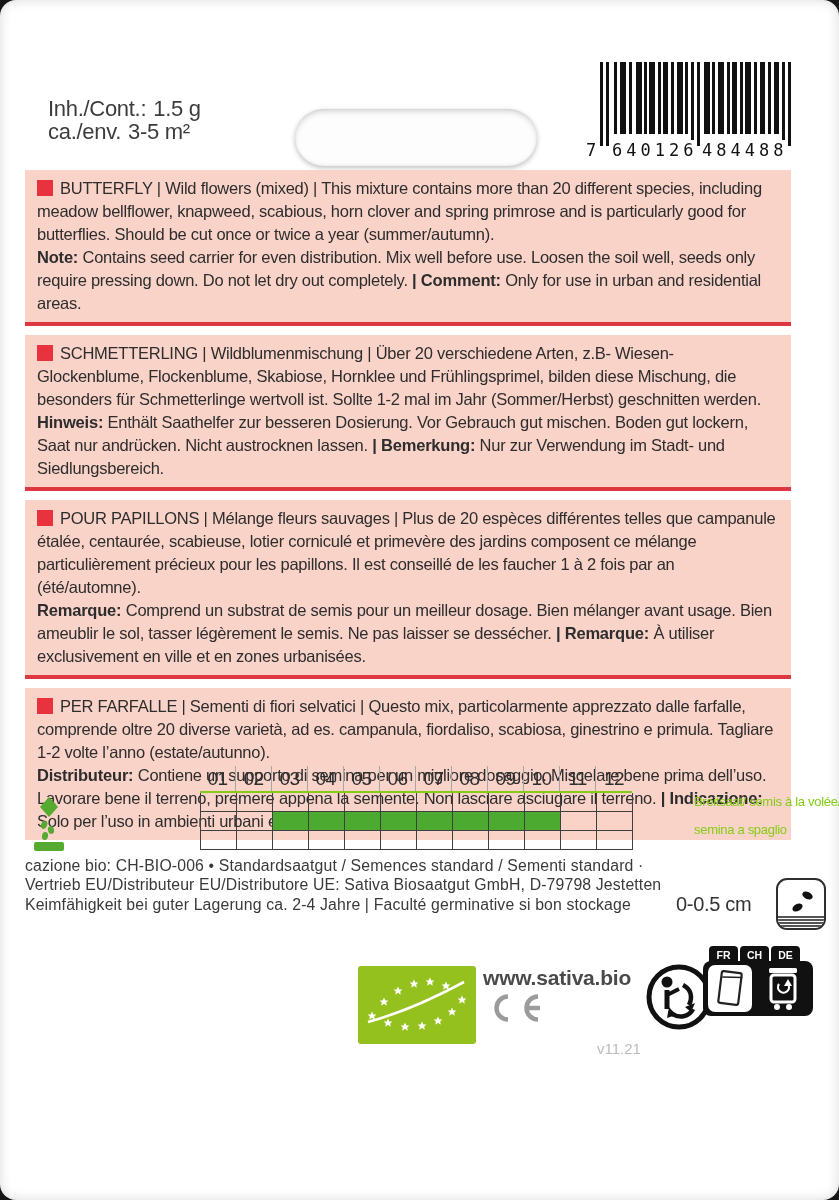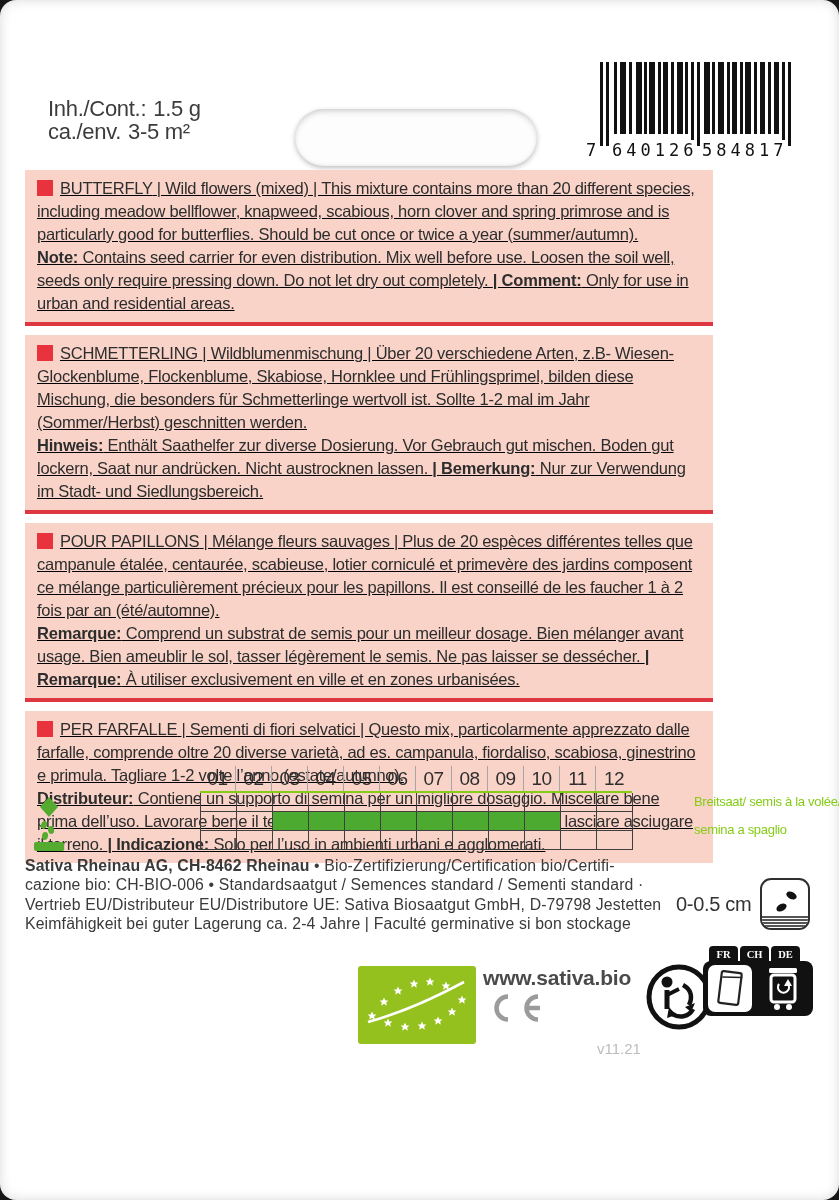--- a/index.html
+++ b/index.html
@@ -22,21 +22,21 @@
   
   .barcode{position:absolute;left:578px;top:62px;width:230px;height:100px;}
   .barcode svg{display:block;}
   .barcode-digits{position:absolute;left:0;top:76px;width:230px;height:22px;
                   font-family:"DejaVu Sans Mono",monospace;font-size:17px;color:#111;}
   .bd-lead{position:absolute;left:8px;top:2px;}
   .bd-left{position:absolute;left:34px;top:2px;width:84px;text-align:center;letter-spacing:4px;background:#fff;}
   .bd-right{position:absolute;left:124px;top:2px;width:84px;text-align:center;letter-spacing:4px;background:#fff;}
 
   
-  .sections{position:absolute;left:25px;top:170px;width:688px;text-decoration:underline;}
+  .sections{position:absolute;left:25px;top:170px;width:766px;}
   .section{background:#f9d3c8;padding:7px 12px 7px 12px;margin-bottom:9px;
            font-size:16.5px;line-height:23px;color:#2d2d2d;letter-spacing:-0.25px;}
   .section.underlined{border-bottom:4px solid #dd3741;}
   .section p{margin:0;}
   .section p.note{}
   .bullet{display:inline-block;width:16px;height:16px;background:#e8333f;margin-right:7px;
           vertical-align:-2px;}
   .section b{letter-spacing:-0.2px;}
 
   
@@ -47,21 +47,21 @@
   .cal-month:last-child{border-right:none;}
   .cal-grid{position:absolute;left:200px;top:793px;width:432px;display:grid;
             grid-template-columns:repeat(12,36px);grid-auto-rows:19px;border-left:1px solid #3f3f3f;}
   .cal-cell{border-right:1px solid #3f3f3f;border-bottom:1px solid #3f3f3f;}
   .cal-cell.active{background:#4caa30;}
 
   .sow-icon{position:absolute;left:32px;top:797px;}
   .method-label{position:absolute;left:674px;top:788px;width:152px;font-size:13px;
                 line-height:27.5px;color:#84cc16;letter-spacing:-0.3px;margin-left:20px;}
   .depth-row{position:absolute;left:676px;top:878px;width:150px;display:flex;
-             align-items:center;gap:9px;}
+             align-items:center;gap:9px;justify-content:space-between;}
   .depth-text{font-size:20px;color:#333;letter-spacing:-0.3px;}
   .depth-icon{width:46px;height:48px;border:2.5px solid #2f2f2f;border-radius:11px;
               position:relative;background:#fff;overflow:hidden;}
   .depth-seed{position:absolute;width:11px;height:7px;background:#111;border-radius:50%;}
   .seed1{left:24px;top:12px;transform:rotate(25deg);}
   .seed2{left:14px;top:24px;transform:rotate(-30deg);}
   .depth-soil{position:absolute;left:0;bottom:0;width:100%;height:12px;
               background:repeating-linear-gradient(180deg,#555 0 1.5px,#fff 1.5px 3px);}
 
   
@@ -70,21 +70,21 @@
 
   
   .eu-logo{position:absolute;left:358px;top:966px;width:118px;height:78px;background:#94c11e;
            border-radius:3px;}
   .website{position:absolute;left:483px;top:966px;font-size:21px;font-weight:bold;color:#4a4a4a;
            letter-spacing:-0.2px;}
   .ce-mark{position:absolute;left:483px;top:992px;}
   .version{position:absolute;left:597px;top:1040px;font-size:15px;color:#bcbcbc;}
   .triman{position:absolute;left:645px;top:963px;}
 
-  .bins{position:absolute;left:703px;top:946px;width:133px;height:72px;font-family:Liberation Serif, serif;}
+  .bins{position:absolute;left:703px;top:946px;width:133px;height:72px;}
   .bin-tabs{position:absolute;left:6px;top:0;display:flex;gap:2px;}
   .bin-tab{background:#111;color:#fff;font-size:10.5px;font-weight:bold;width:29px;height:17px;
            line-height:18px;text-align:center;border-radius:4px 4px 0 0;}
   .bin-body{position:absolute;left:0;top:15px;width:110px;height:55px;background:#111;
             border-radius:8px;}
   .bin-pack{position:absolute;left:5px;top:4px;width:44px;height:47px;background:#fff;
             border-radius:7px;}
 </style>
 </head>
 <body>
@@ -128,32 +128,32 @@
         <rect x="182" y="0" width="5" height="72"></rect>
           <rect x="190" y="0" width="3" height="72"></rect>
         <rect x="196" y="0" width="5" height="72"></rect>
         <rect x="204" y="0" width="3" height="84"></rect>
           <rect x="210" y="0" width="3" height="84"></rect>
       </g>
     </svg>
     <div class="barcode-digits">
       <span class="bd-lead">7</span>
       <span class="bd-left">640126</span>
-      <span class="bd-right">584817</span>
+      <span class="bd-right">484488</span>
     </div>
   </div>
 
   <div class="sections">
     <div class="section underlined">
       <p><span class="bullet"></span><span>BUTTERFLY</span> <span>| Wild flowers (mixed) | This mixture contains more than 20 different species, including meadow bellflower, knapweed, scabious, horn clover and spring primrose and is particularly good for butterflies. Should be cut once or twice a year (summer/autumn).</span></p>
       <p class="note"><b>Note:</b><span> Contains seed carrier for even distribution. Mix well before use. Loosen the soil well, seeds only require pressing down. Do not let dry out completely. </span><b>| Comment:</b><span> Only for use in urban and residential areas.</span></p>
     </div>
     <div class="section underlined">
       <p><span class="bullet"></span><span>SCHMETTERLING</span> <span>| Wildblumenmischung | Über 20 verschiedene Arten, z.B- Wiesen-Glockenblume, Flockenblume, Skabiose, Hornklee und Frühlingsprimel, bilden diese Mischung, die besonders für Schmetterlinge wertvoll ist. Sollte 1-2 mal im Jahr (Sommer/Herbst) geschnitten werden.</span></p>
-      <p class="note"><b>Hinweis:</b><span> Enthält Saathelfer zur diverse Dosierung. Vor Gebrauch gut mischen. Boden gut lockern, Saat nur andrücken. Nicht austrocknen lassen. </span><b>| Bemerkung:</b><span> Nur zur Verwendung im Stadt- und Siedlungsbereich.</span></p>
+      <p class="note"><b>Hinweis:</b><span> Enthält Saathelfer zur besseren Dosierung. Vor Gebrauch gut mischen. Boden gut lockern, Saat nur andrücken. Nicht austrocknen lassen. </span><b>| Bemerkung:</b><span> Nur zur Verwendung im Stadt- und Siedlungsbereich.</span></p>
     </div>
     <div class="section underlined">
       <p><span class="bullet"></span><span>POUR PAPILLONS</span> <span>| Mélange fleurs sauvages | Plus de 20 espèces différentes telles que campanule étalée, centaurée, scabieuse, lotier corniculé et primevère des jardins composent ce mélange particulièrement précieux pour les papillons. Il est conseillé de les faucher 1 à 2 fois par an (été/automne).</span></p>
       <p class="note"><b>Remarque:</b><span> Comprend un substrat de semis pour un meilleur dosage. Bien mélanger avant usage. Bien ameublir le sol, tasser légèrement le semis. Ne pas laisser se dessécher. </span><b>| Remarque:</b><span> À utiliser exclusivement en ville et en zones urbanisées.</span></p>
     </div>
     <div class="section">
       <p><span class="bullet"></span><span>PER FARFALLE</span> <span>| Sementi di fiori selvatici | Questo mix, particolarmente apprezzato dalle farfalle, comprende oltre 20 diverse varietà, ad es. campanula, fiordaliso, scabiosa, ginestrino e primula. Tagliare 1-2 volte l’anno (estate/autunno).</span></p>
       <p class="note"><b>Distributeur:</b><span> Contiene un supporto di semina per un migliore dosaggio. Miscelare bene prima dell’uso. Lavorare bene il terreno, premere appena la semente. Non lasciare asciugare il terreno. </span><b>| Indicazione:</b><span> Solo per l’uso in ambienti urbani e agglomerati.</span></p>
     </div>
   </div>
@@ -226,21 +226,20 @@
   <div class="depth-row">
     <span class="depth-text">0-0.5 cm</span>
     <span class="depth-icon">
       <span class="depth-seed seed1"></span>
       <span class="depth-seed seed2"></span>
       <span class="depth-soil"></span>
     </span>
   </div>
 
   <div class="company">
-    <div><b>Sativa Rheinau AG, CH-8462 Rheinau</b><span> • Bio-Zertifizierung/Certification bio/Certifi-</span></div>
     <div>cazione bio: CH-BIO-006 • Standardsaatgut / Semences standard / Sementi standard ·</div>
     <div>Vertrieb EU/Distributeur EU/Distributore UE: Sativa Biosaatgut GmbH, D-79798 Jestetten</div>
     <div>Keimfähigkeit bei guter Lagerung ca. 2-4 Jahre | Faculté germinative si bon stockage</div>
   </div>
 
   <div class="eu-logo">
     <svg width="118" height="78" viewBox="0 0 118 78">
       <defs>
         <path id="st" fill="#fff" d="M0,-4.6 L1.35,-1.42 L4.37,-1.42 L2.19,0.54 L2.7,3.72 L0,1.84 L-2.7,3.72 L-2.19,0.54 L-4.37,-1.42 L-1.35,-1.42 Z"></path>
       </defs>

